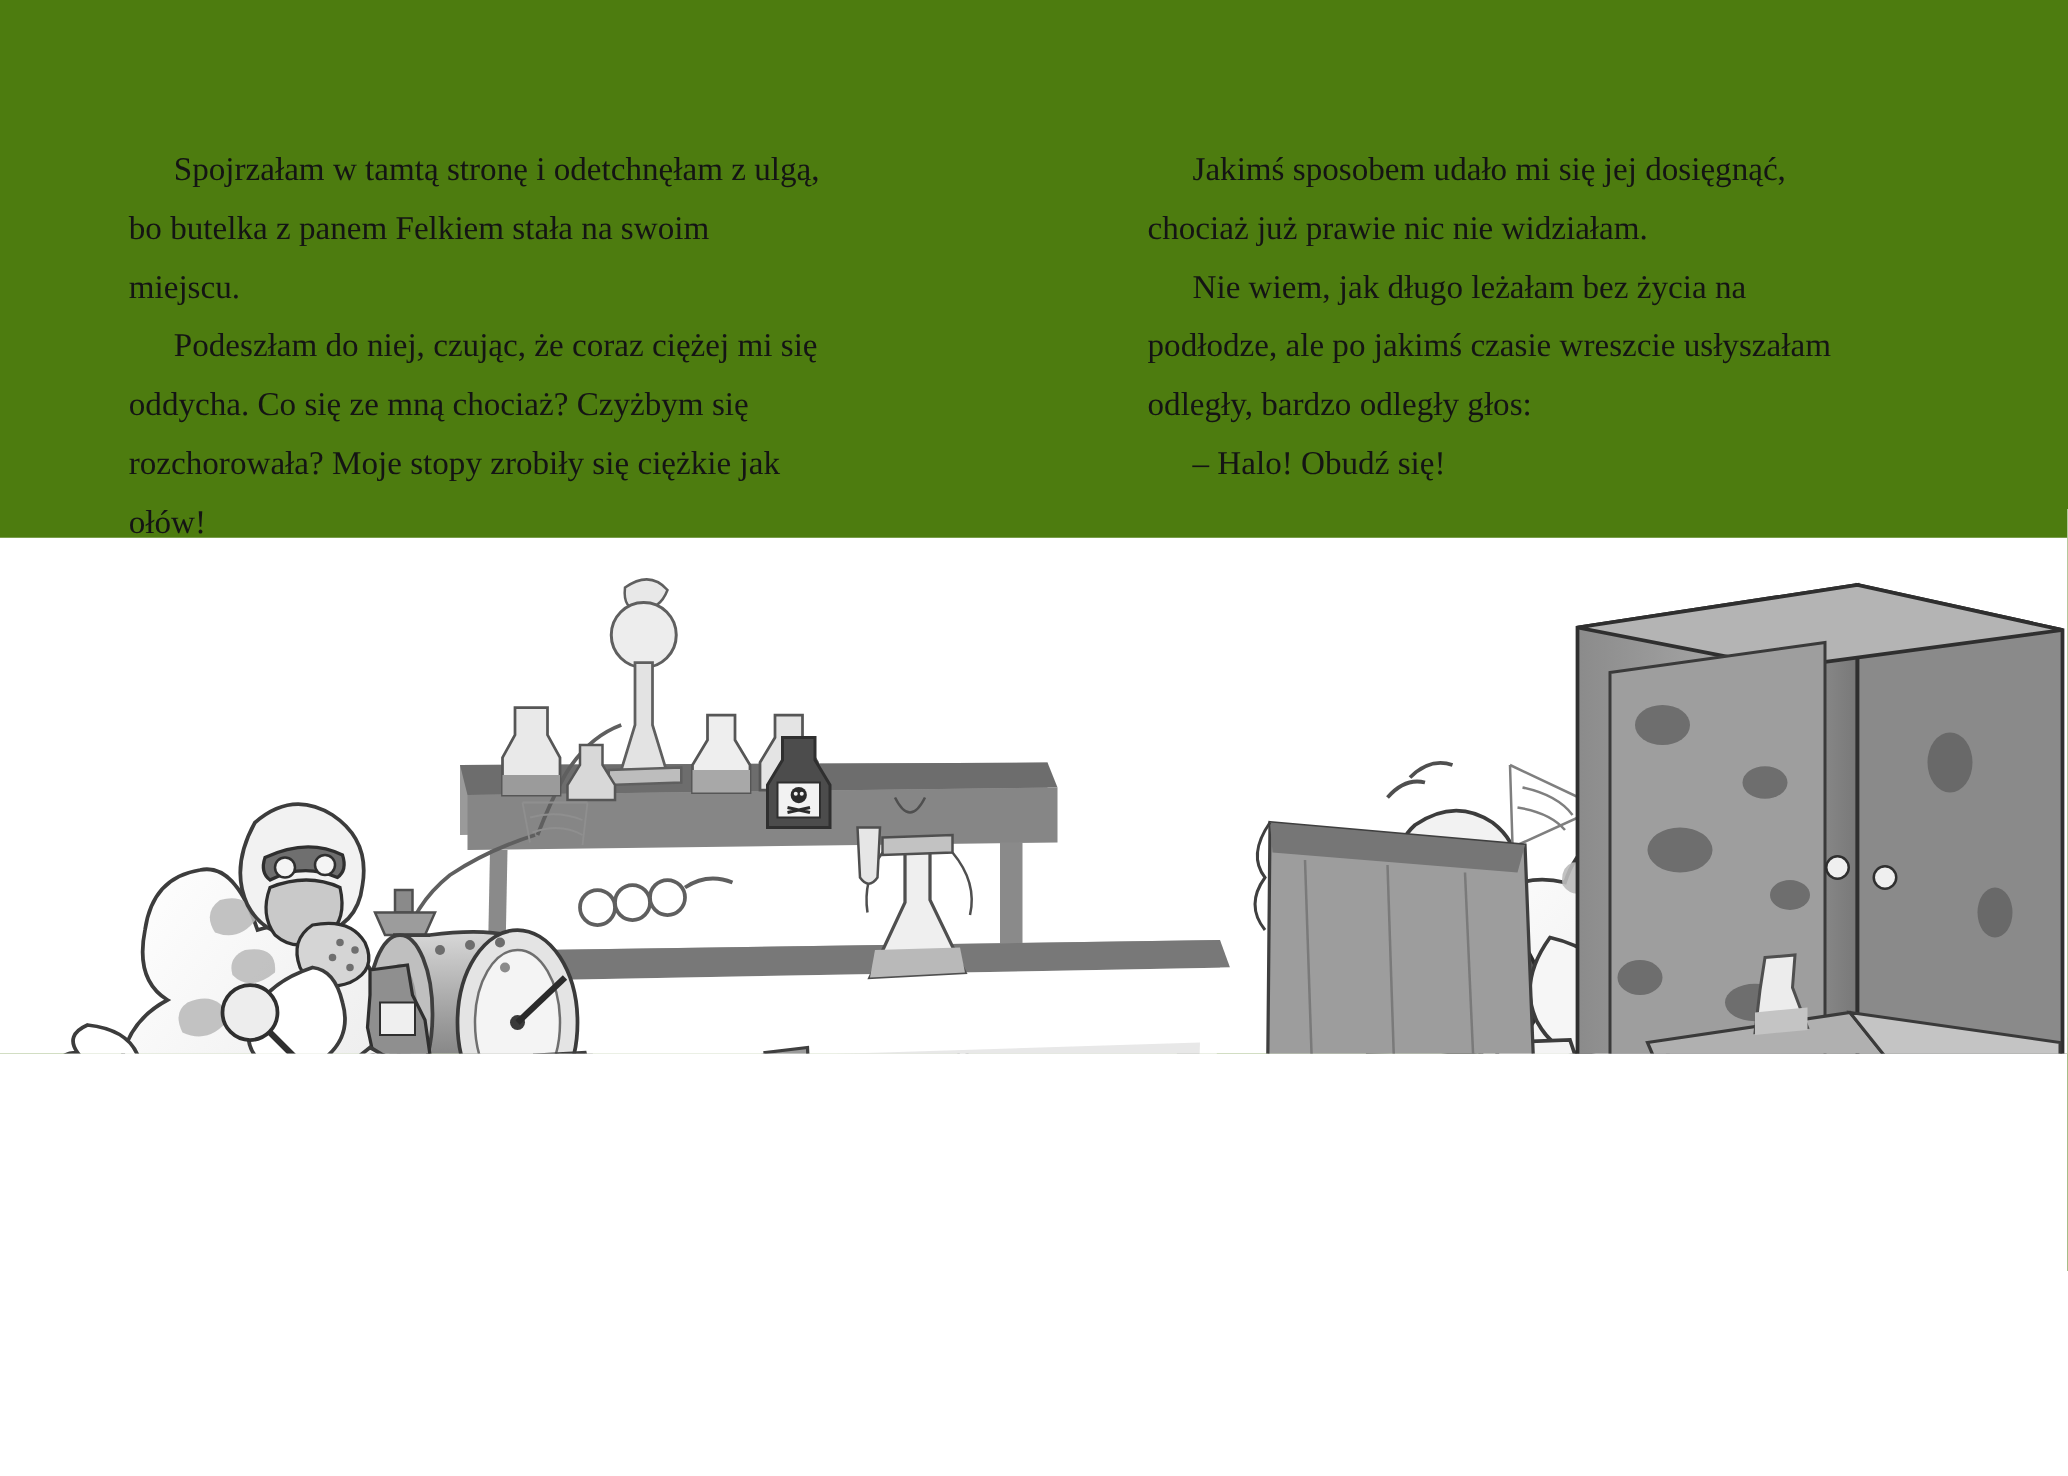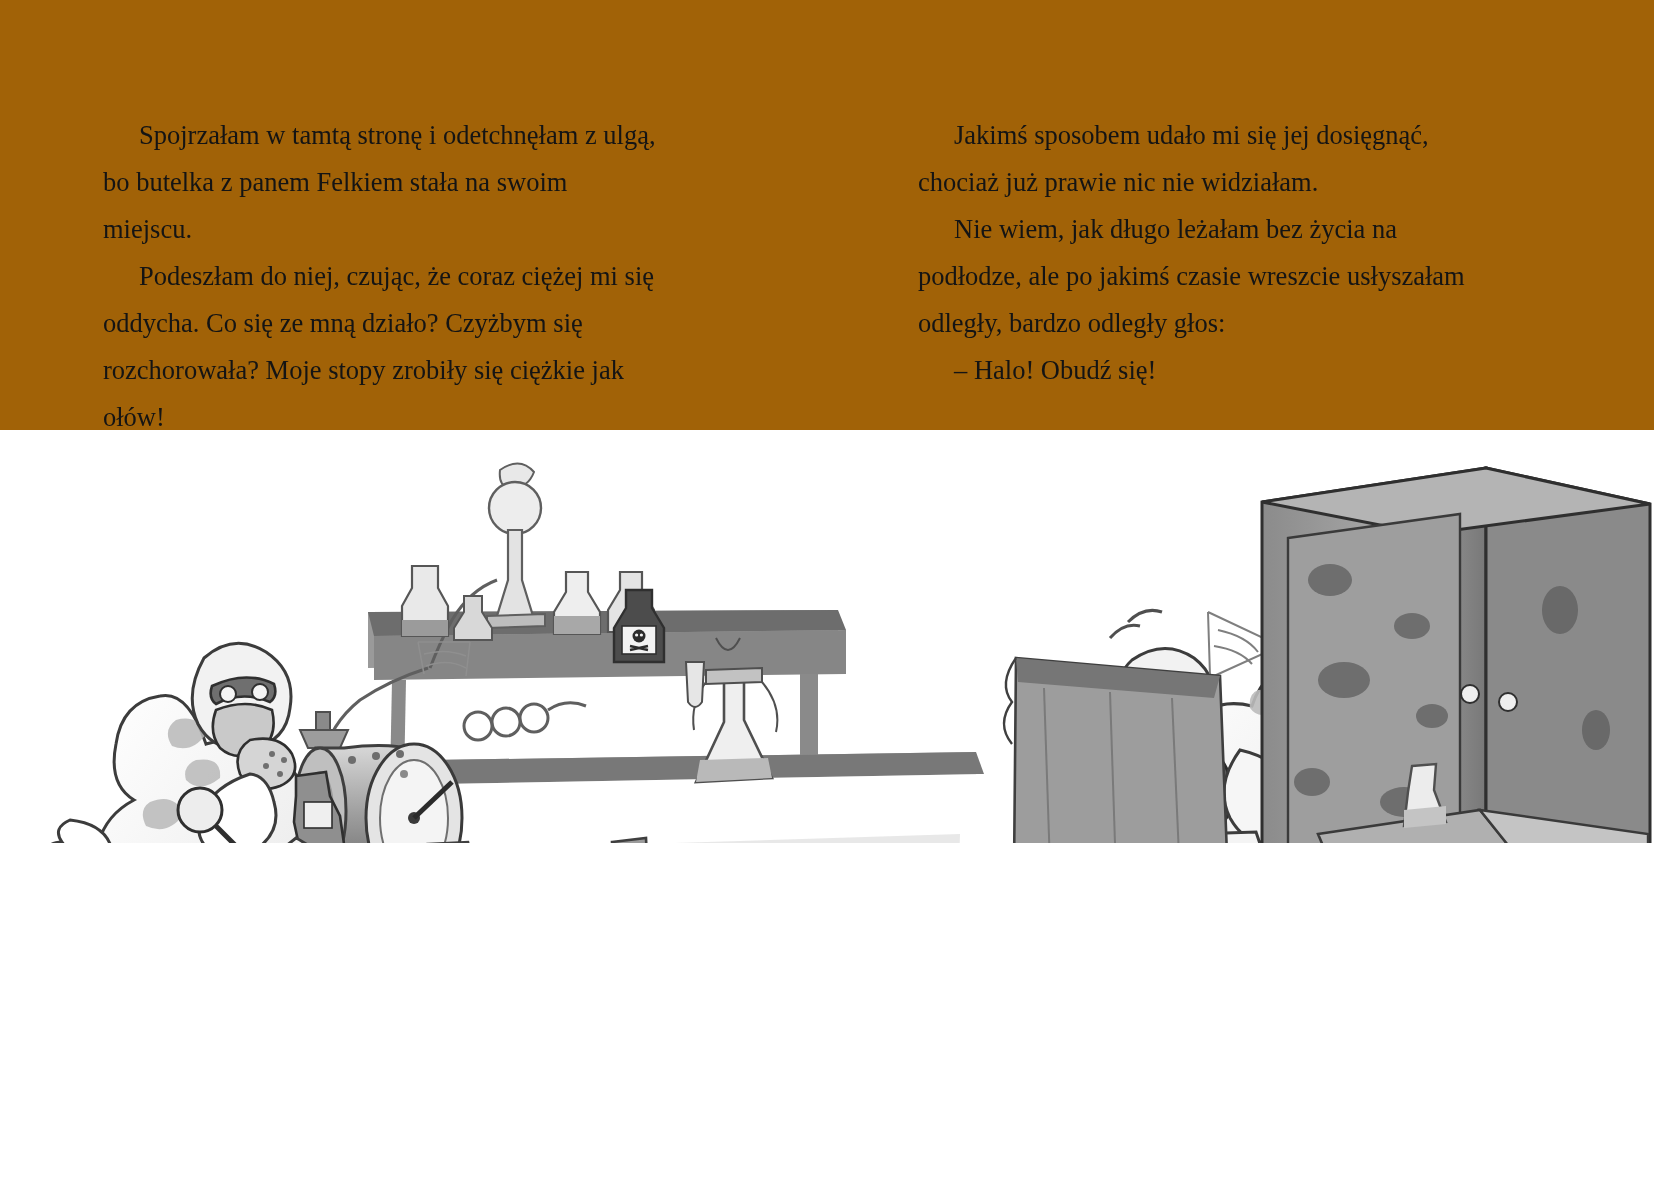--- a/index.html
+++ b/index.html
@@ -4,21 +4,21 @@
 <style>
   html, body {
     margin: 0;
     padding: 0;
     background: #ffffff;
   }
   .page {
     position: relative;
     width: 1654px;
     height: 843px;
-    background: #a16207;
+    background: #4d7c0f;
     overflow: hidden;
     font-family: "Liberation Serif", serif;
     color: #111111;
   }
 
   
   .col {
     position: absolute;
     top: 112px;
     width: 560px;
@@ -46,21 +46,21 @@
   }
   .illus svg { display: block; }
 </style>
 </head>
 <body>
 
 <div class="page">
 
   <div class="col left">
     <p class="para">Spojrzałam w tamtą stronę i odetchnęłam z ulgą, bo butelka z panem Felkiem stała na swoim miejscu.</p>
-    <p class="para">Podeszłam do niej, czując, że coraz ciężej mi się oddycha. Co się ze mną działo? Czyżbym się rozchorowała? Moje stopy zrobiły się ciężkie jak ołów!</p>
+    <p class="para">Podeszłam do niej, czując, że coraz ciężej mi się oddycha. Co się ze mną chociaż? Czyżbym się rozchorowała? Moje stopy zrobiły się ciężkie jak ołów!</p>
     <p class="para narrow">Z największym wysiłkiem wspięłam się na palce i sięgnęłam po brązową butelkę z symbolem czaszki.</p>
   </div>
 
   <div class="col right">
     <p class="para">Jakimś sposobem udało mi się jej dosięgnąć, chociaż już prawie nic nie widziałam.</p>
     <p class="para">Nie wiem, jak długo leżałam bez życia na podłodze, ale po jakimś czasie wreszcie usłyszałam odległy, bardzo odległy głos:</p>
     <p class="para">– Halo! Obudź się!</p>
   </div>
 
   <div class="illus">

